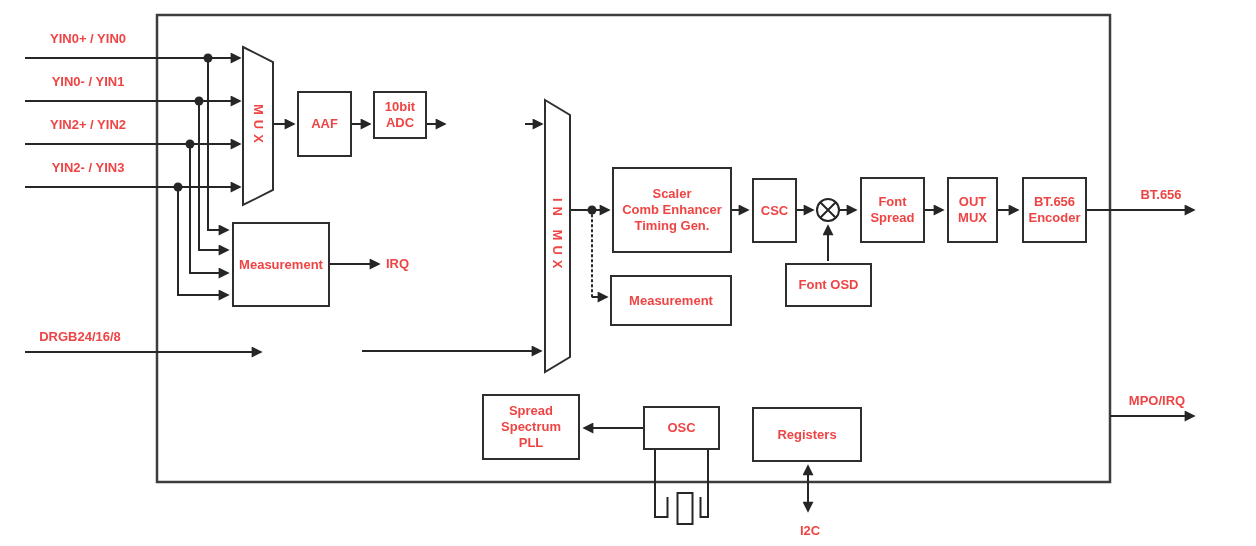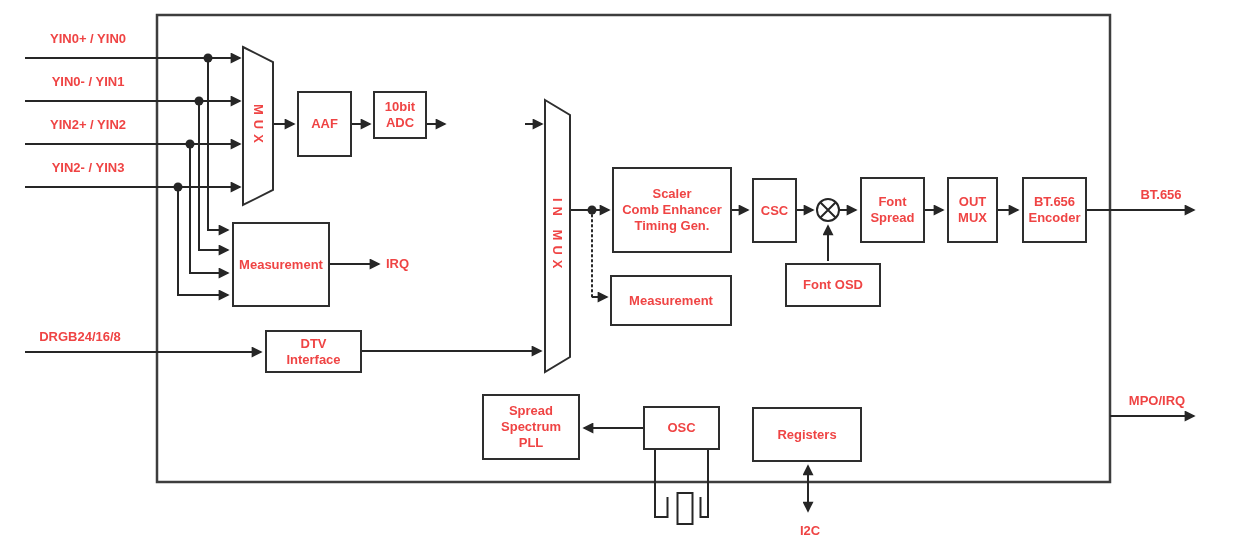--- a/index.html
+++ b/index.html
@@ -154,29 +154,25 @@
     <span>Spread</span>
   </div>
   <div class="box" style="left:947px;top:177px;width:51px;height:66px;">
     <span>OUT</span>
     <span>MUX</span>
   </div>
   <div class="box" style="left:1022px;top:177px;width:65px;height:66px;">
     <span>BT.656</span>
     <span>Encoder</span>
   </div>
-  <div class="box" style="left:785px;top:263px;width:96px;height:44px;">
+  <div class="box" style="left:785px;top:263px;width:87px;height:44px;">
     <span>Font OSD</span>
   </div>
   <div class="box" style="left:232px;top:222px;width:98px;height:85px;">
     <span>Measurement</span>
-  </div>
-  <div class="box" style="left:265px;top:330px;width:97px;height:43px;">
-    <span>DTV</span>
-    <span>Interface</span>
   </div>
   <div class="box" style="left:643px;top:406px;width:77px;height:44px;">
     <span>OSC</span>
   </div>
   <div class="box" style="left:482px;top:394px;width:98px;height:66px;">
     <span>Spread</span>
     <span>Spectrum</span>
     <span>PLL</span>
   </div>
   <div class="box" style="left:752px;top:407px;width:110px;height:55px;">

